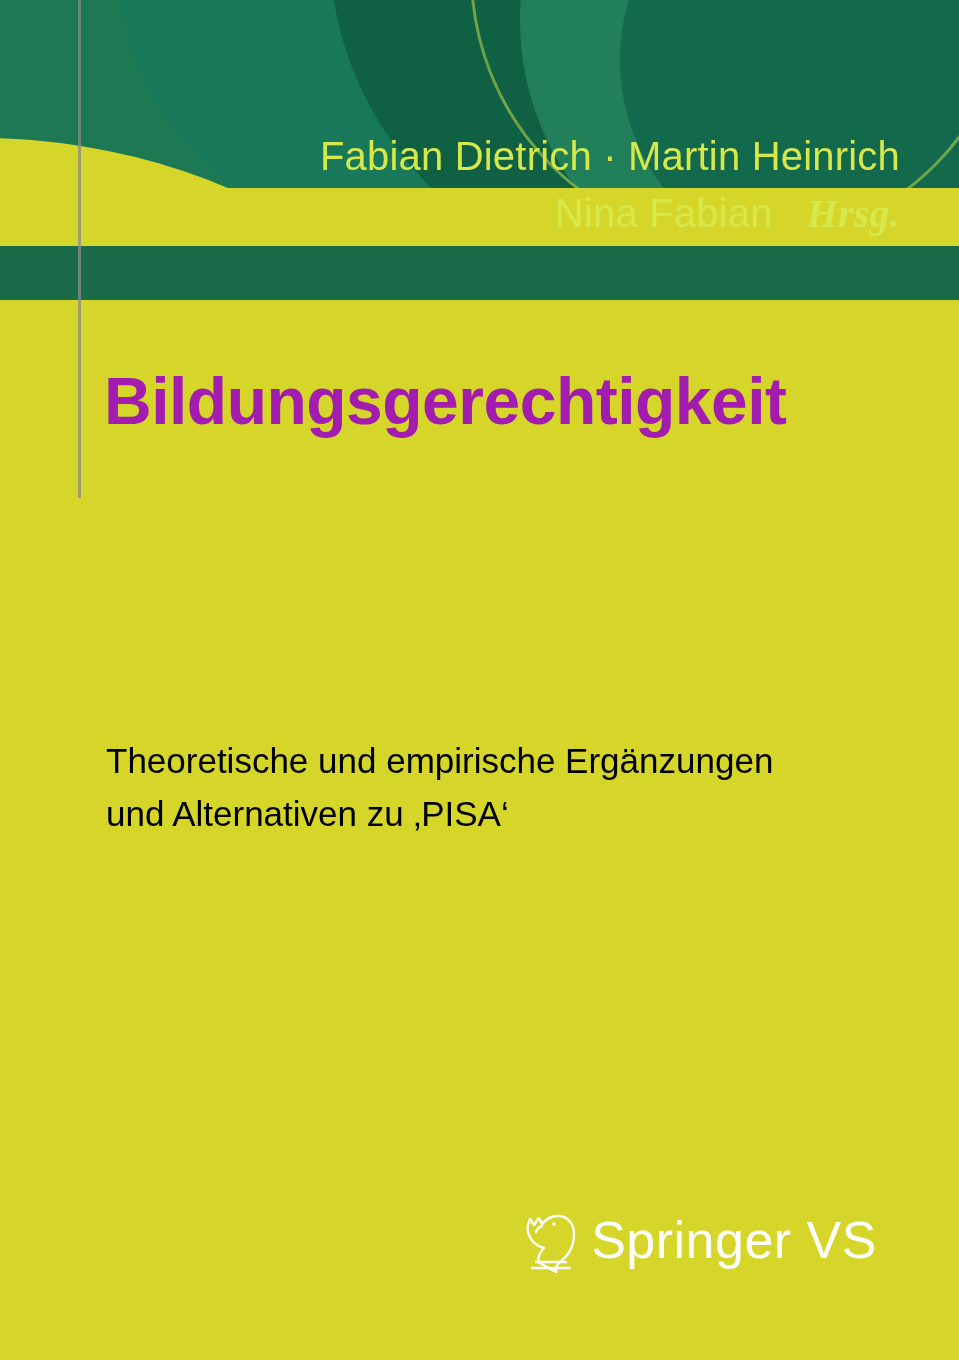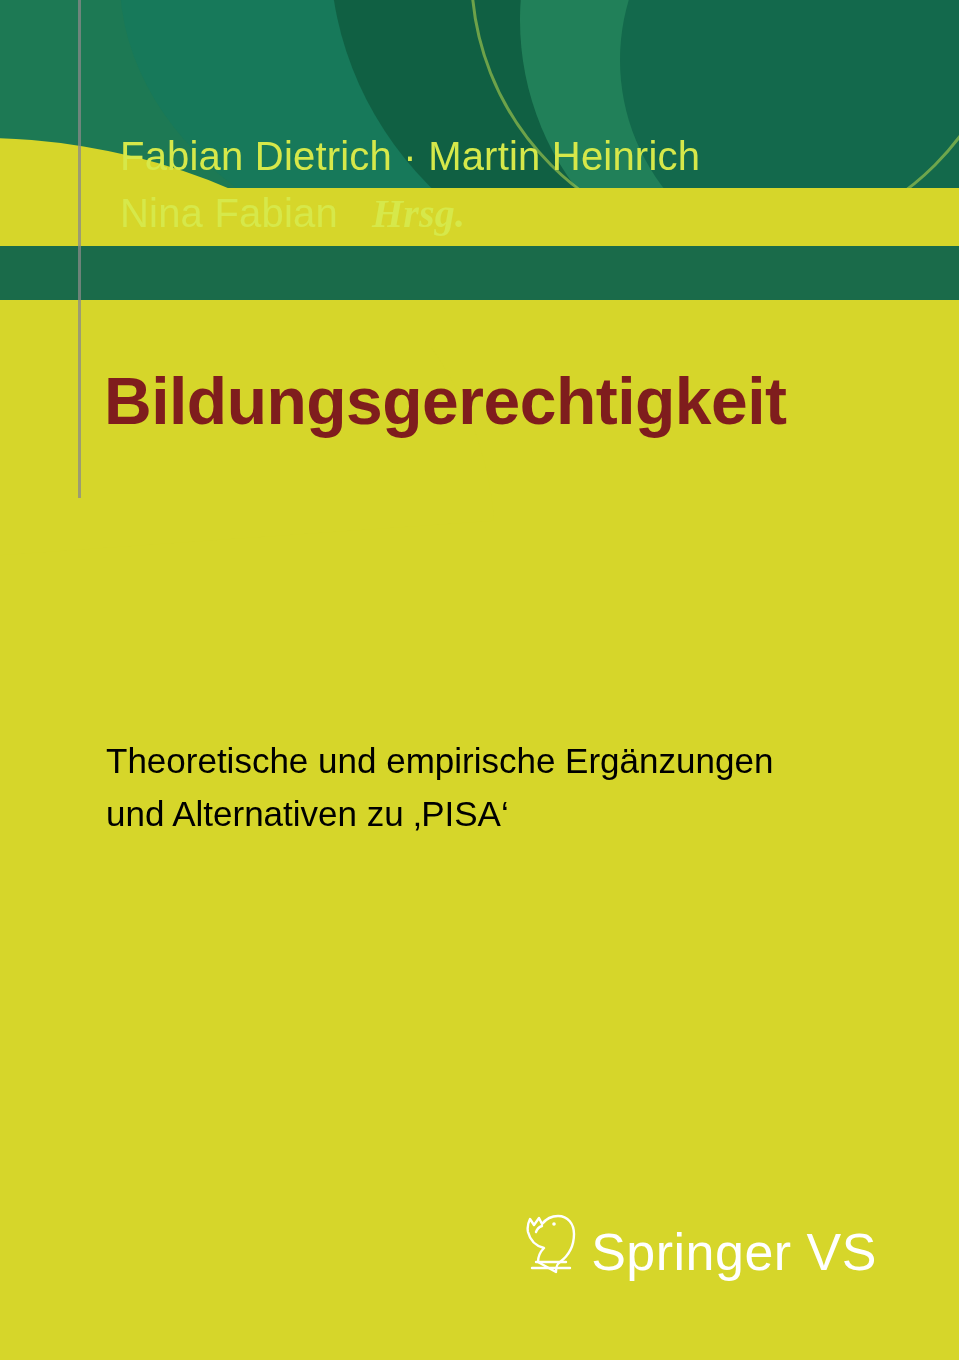--- a/index.html
+++ b/index.html
@@ -122,58 +122,59 @@
   .authors {
     position: absolute;
     left: 120px;
     top: 128px;
     width: 780px;
     color: #d6e84a;
     font-size: 40px;
     line-height: 1.42;
     letter-spacing: 0.2px;
     z-index: 5;
+    text-align: right;
   }
   .authors .line {
     white-space: nowrap;
   }
   .authors .hrsg {
     font-style: italic;
     font-weight: bold;
     margin-left: 34px;
     font-family: Liberation Serif, serif;
   }
   
   .title {
     position: absolute;
     left: 104px;
     top: 360px;
     width: 800px;
-    color: #7f1d1d;
+    color: #a21caf;
     font-size: 66px;
     font-weight: bold;
     line-height: 1.26;
     letter-spacing: -0.5px;
   }
   .subtitle {
     position: absolute;
     left: 106px;
     top: 735px;
     width: 800px;
     color: #000000;
     font-size: 35px;
     line-height: 1.5;
   }
   
   .logo {
     position: absolute;
     right: 82px;
     bottom: 82px;
     display: flex;
-    align-items: flex-end;
+    align-items: center;
     gap: 9px;
   }
   .logo-mark {
     width: 70px;
     height: 76px;
   }
   .logo-text {
     color: #ffffff;
     font-size: 52px;
     letter-spacing: 0.5px;

